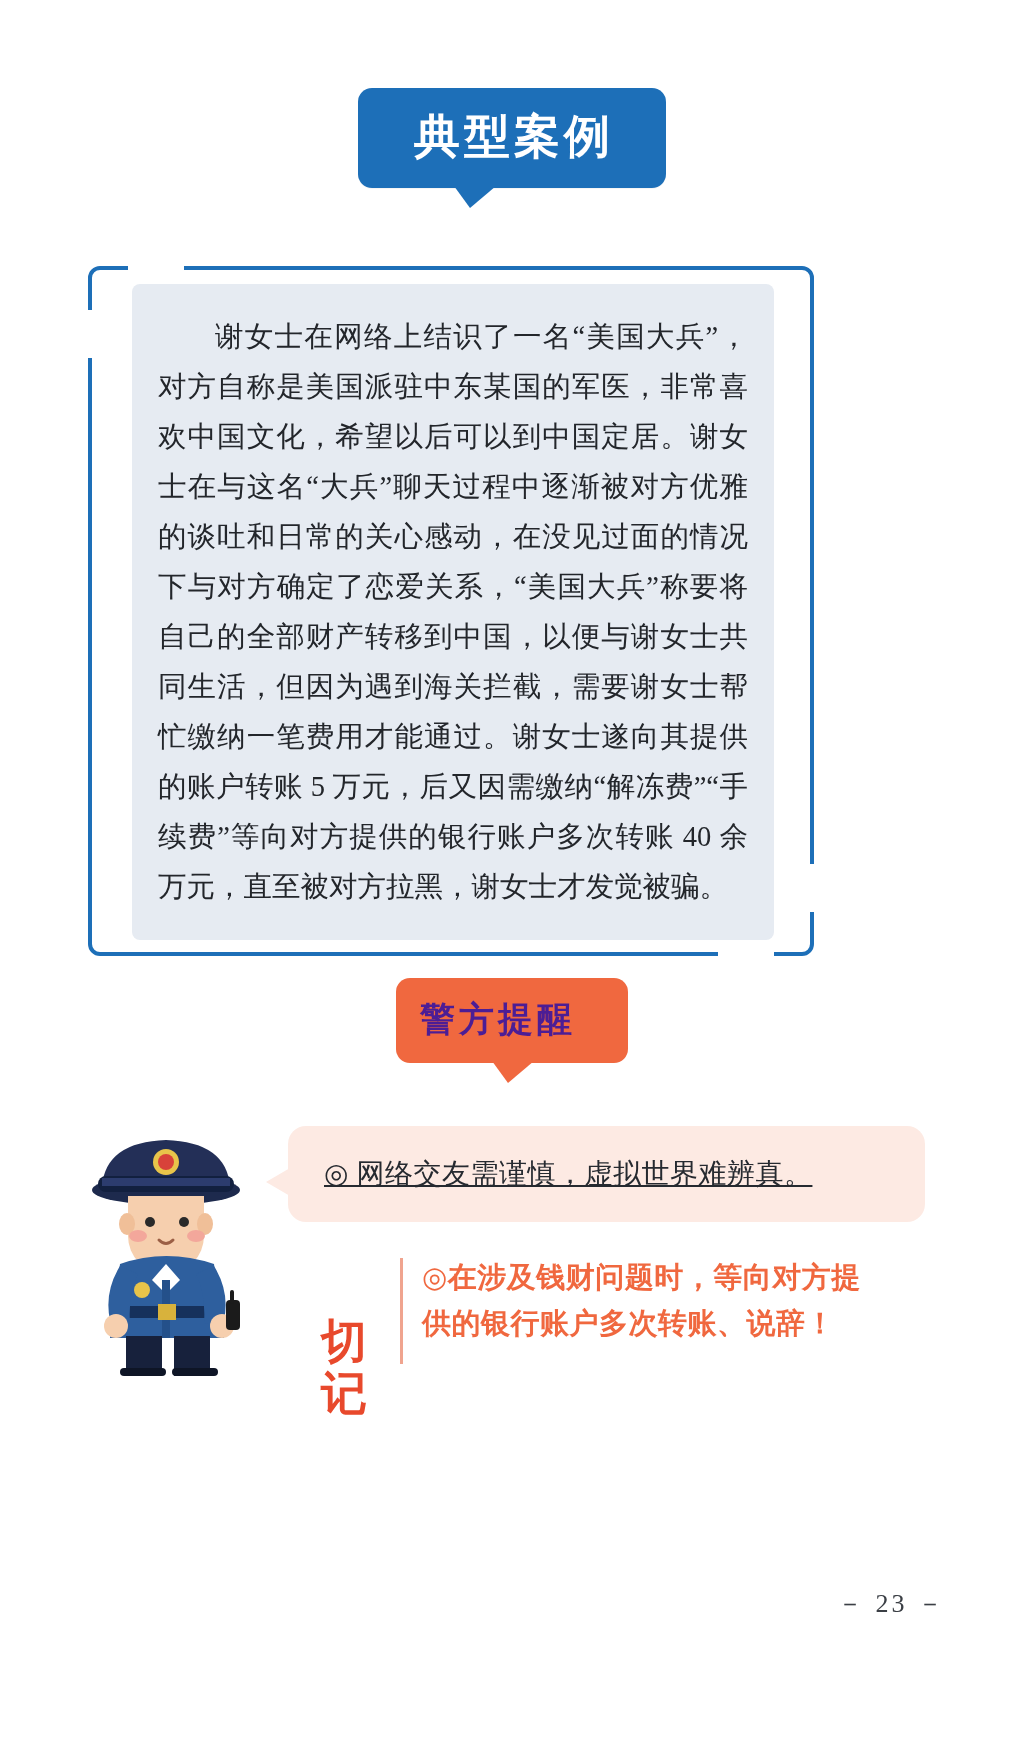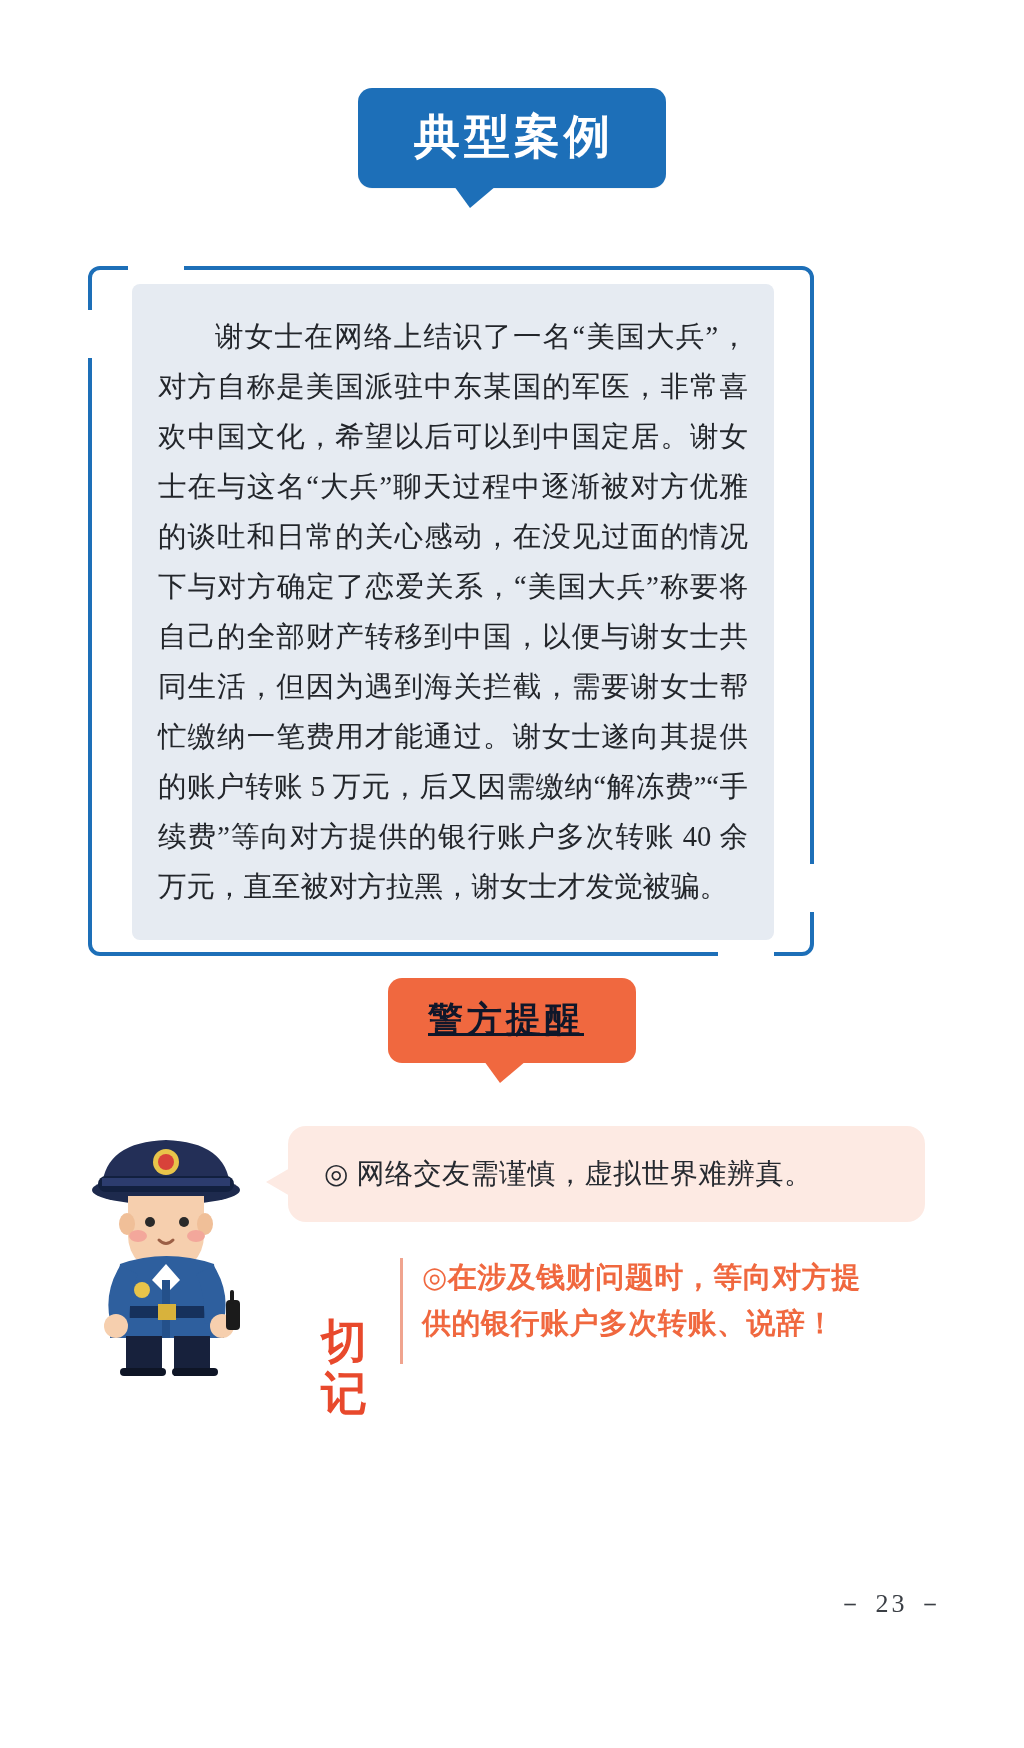--- a/index.html
+++ b/index.html
@@ -111,27 +111,26 @@
     position: absolute;
     left: 0;
     top: 978px;
     width: 1024px;
     display: flex;
     justify-content: center;
   }
   .badge2 {
     position: relative;
     background: #f0683f;
-    color: #0f172a;
+    color: #4c1d95;
     font-size: 35px;
     font-weight: bold;
     letter-spacing: 4px;
-    padding: 18px 52px 20px 40px;
+    padding: 18px 52px 20px 24px;
     border-radius: 14px;
-    text-decoration: underline;
   }
   .badge2 .tail {
     position: absolute;
     left: 96px;
     bottom: -20px;
     width: 0;
     height: 0;
     border-left: 16px solid transparent;
     border-right: 26px solid transparent;
     border-top: 22px solid #f0683f;
@@ -167,20 +166,21 @@
     border-top: 14px solid transparent;
     border-bottom: 14px solid transparent;
     border-right: 24px solid #fdeae3;
   }
   .bubble-text {
     font-size: 28px;
     color: #262a30;
     padding-left: 36px;
     letter-spacing: 0.5px;
     font-family: "Liberation Serif", "DejaVu Serif", serif;
+    text-decoration: underline;
   }
 
   
   .qiji {
     position: absolute;
     left: 300px;
     top: 1316px;
     width: 88px;
     color: #e8492c;
     font-size: 46px;

